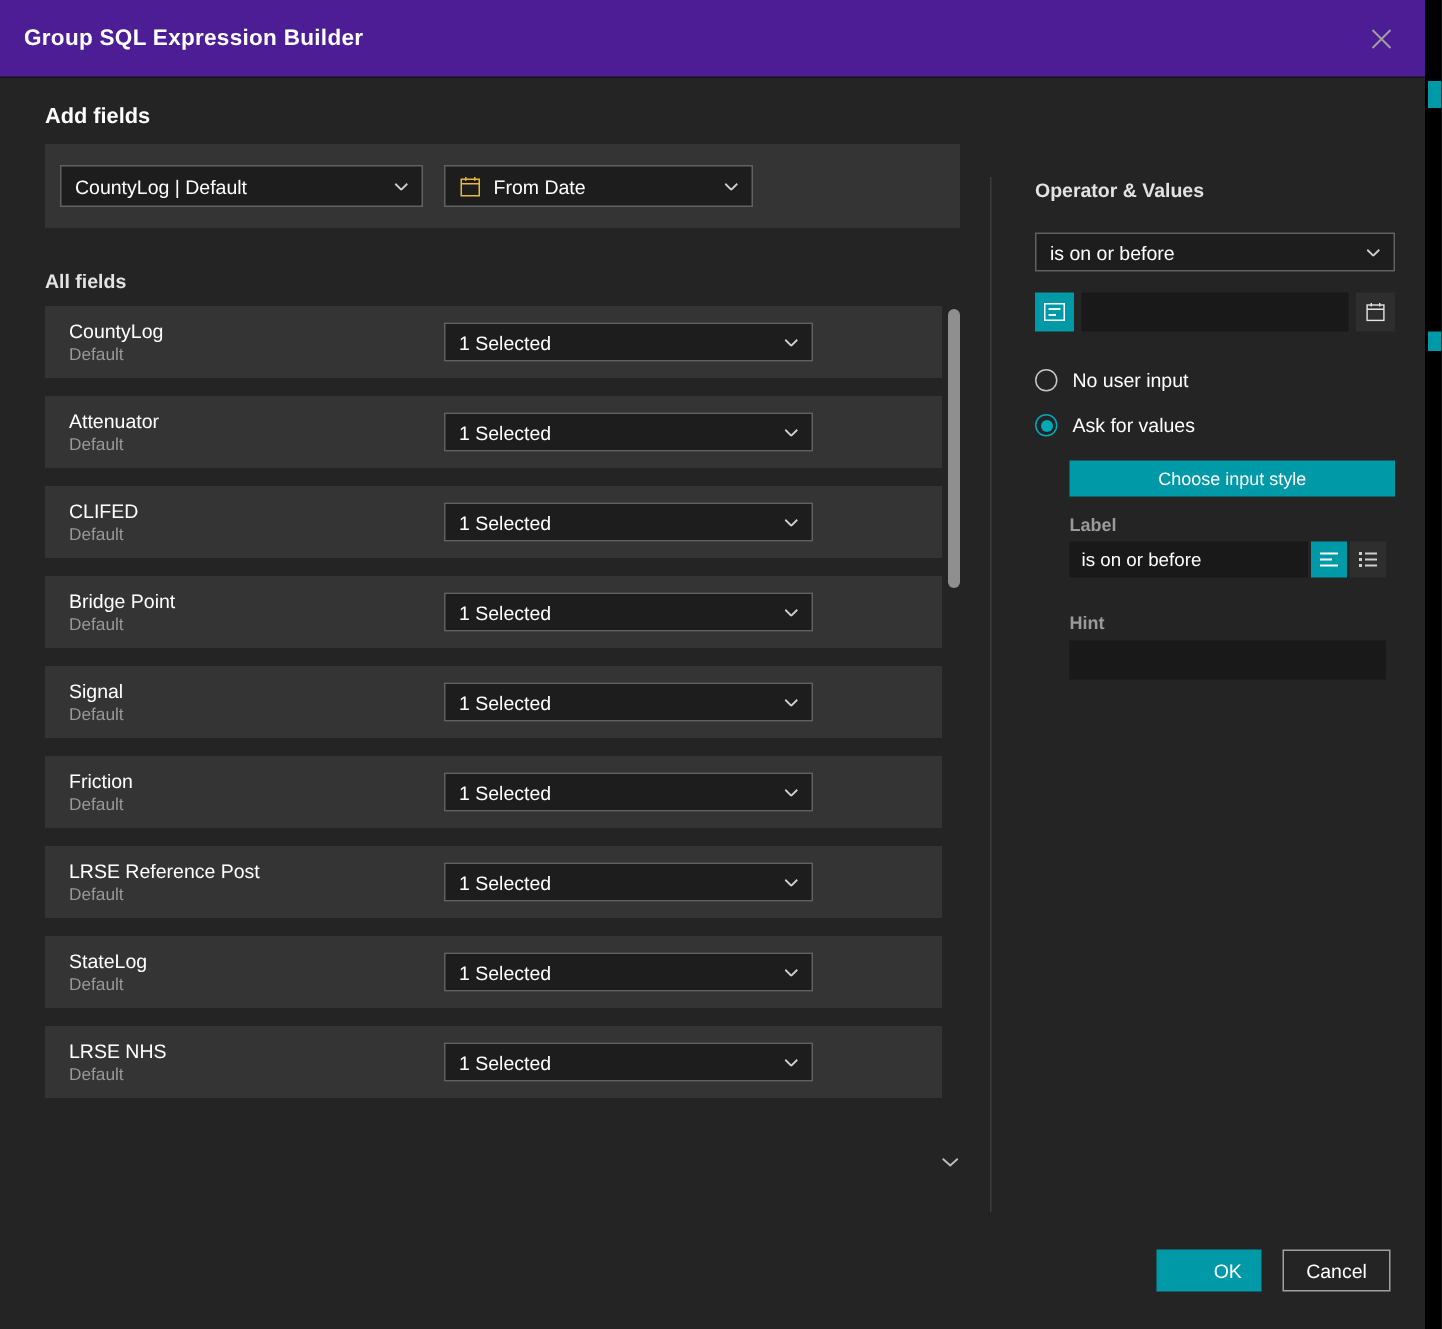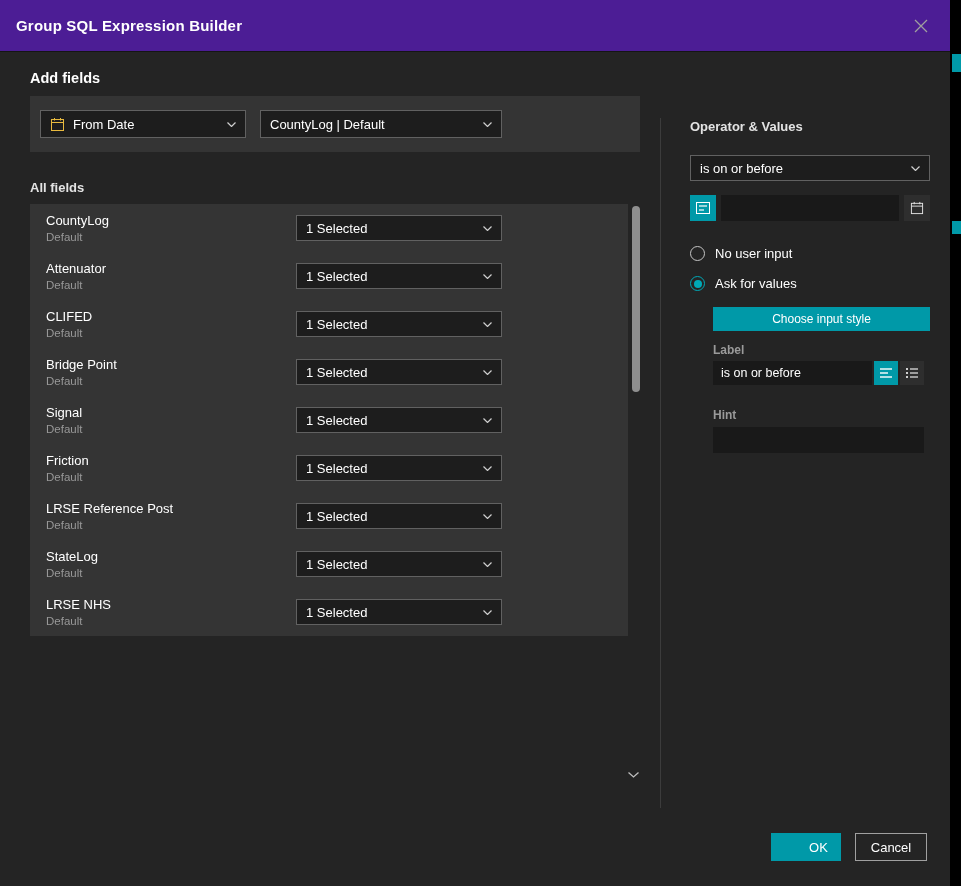--- a/index.html
+++ b/index.html
@@ -62,33 +62,33 @@
     padding: 0 10px;
   }
   .dd-layer { width: 242px; height: 28px; }
   .dd-field { width: 206px; height: 28px; gap: 8px; }
   .gl-all { margin-top: 28px; }
 
   .fields-list {
     margin-top: 9px;
     width: 598px;
     position: relative;
-    display: flex; flex-direction: column; 
+    display: flex; flex-direction: column; gap: 12px;
   }
   .field-row {
     height: 48px;
     background: #343434;
     position: relative;
     display: flex; align-items: center;
     padding: 0 16px;
   }
   .field-info { display: flex; flex-direction: column; gap: 3px; }
   .field-name { font-size: 13px; color: #fff; }
   .field-sub { font-size: 11.5px; color: #989898; }
-  .row-dd { position: absolute; left: 266px; top: 11px; width: 206px; height: 26px; }
+  .row-dd { position: absolute; left: 266px; top: 11px; width: 246px; height: 26px; }
 
   .list-scrollbar {
     position: absolute; right: -12px; top: 2px; bottom: 12px; width: 8px;
   }
   .scroll-thumb {
     position: absolute; top: 0; left: 0;
     width: 8px; height: 186px;
     background: #8f8f8f; border-radius: 4px;
     cursor: pointer;
   }
@@ -200,38 +200,38 @@
             </svg>
         </span>
       </button>
     </div>
 
     <div class="left-col" style="position:absolute;">
       <div class="heading-add">Add fields</div>
 
 
       <div class="main-panel">
+        <div class="dd dd-layer">
+          <span class="dd-text">CountyLog | Default</span>
+          <span class="icon chev">
+            <svg width="9" height="5" viewBox="0 0 9 5">
+                <path d="M0.5 0.5 L4.5 4.5 L8.5 0.5" fill="none" stroke="#cfcfcf" stroke-width="1.2"></path>
+              </svg>
+          </span>
+        </div>
         <div class="dd dd-field">
           <span class="icon">
             <svg width="15" height="15" viewBox="0 0 15 15">
               <rect x="1.5" y="2.5" width="12" height="11" fill="none" stroke="#e8b93e" stroke-width="1"></rect>
               <line x1="1.5" y1="5.5" x2="13.5" y2="5.5" stroke="#e8b93e" stroke-width="1"></line>
               <line x1="4.5" y1="1" x2="4.5" y2="3.5" stroke="#e8b93e" stroke-width="1"></line>
               <line x1="10.5" y1="1" x2="10.5" y2="3.5" stroke="#e8b93e" stroke-width="1"></line>
             </svg>
           </span>
           <span class="dd-text">From Date</span>
-          <span class="icon chev">
-            <svg width="9" height="5" viewBox="0 0 9 5">
-                <path d="M0.5 0.5 L4.5 4.5 L8.5 0.5" fill="none" stroke="#cfcfcf" stroke-width="1.2"></path>
-              </svg>
-          </span>
-        </div>
-        <div class="dd dd-layer">
-          <span class="dd-text">CountyLog | Default</span>
           <span class="icon chev">
             <svg width="9" height="5" viewBox="0 0 9 5">
                 <path d="M0.5 0.5 L4.5 4.5 L8.5 0.5" fill="none" stroke="#cfcfcf" stroke-width="1.2"></path>
               </svg>
           </span>
         </div>
       </div>
 
       <div class="group-label gl-all">All fields</div>
 

